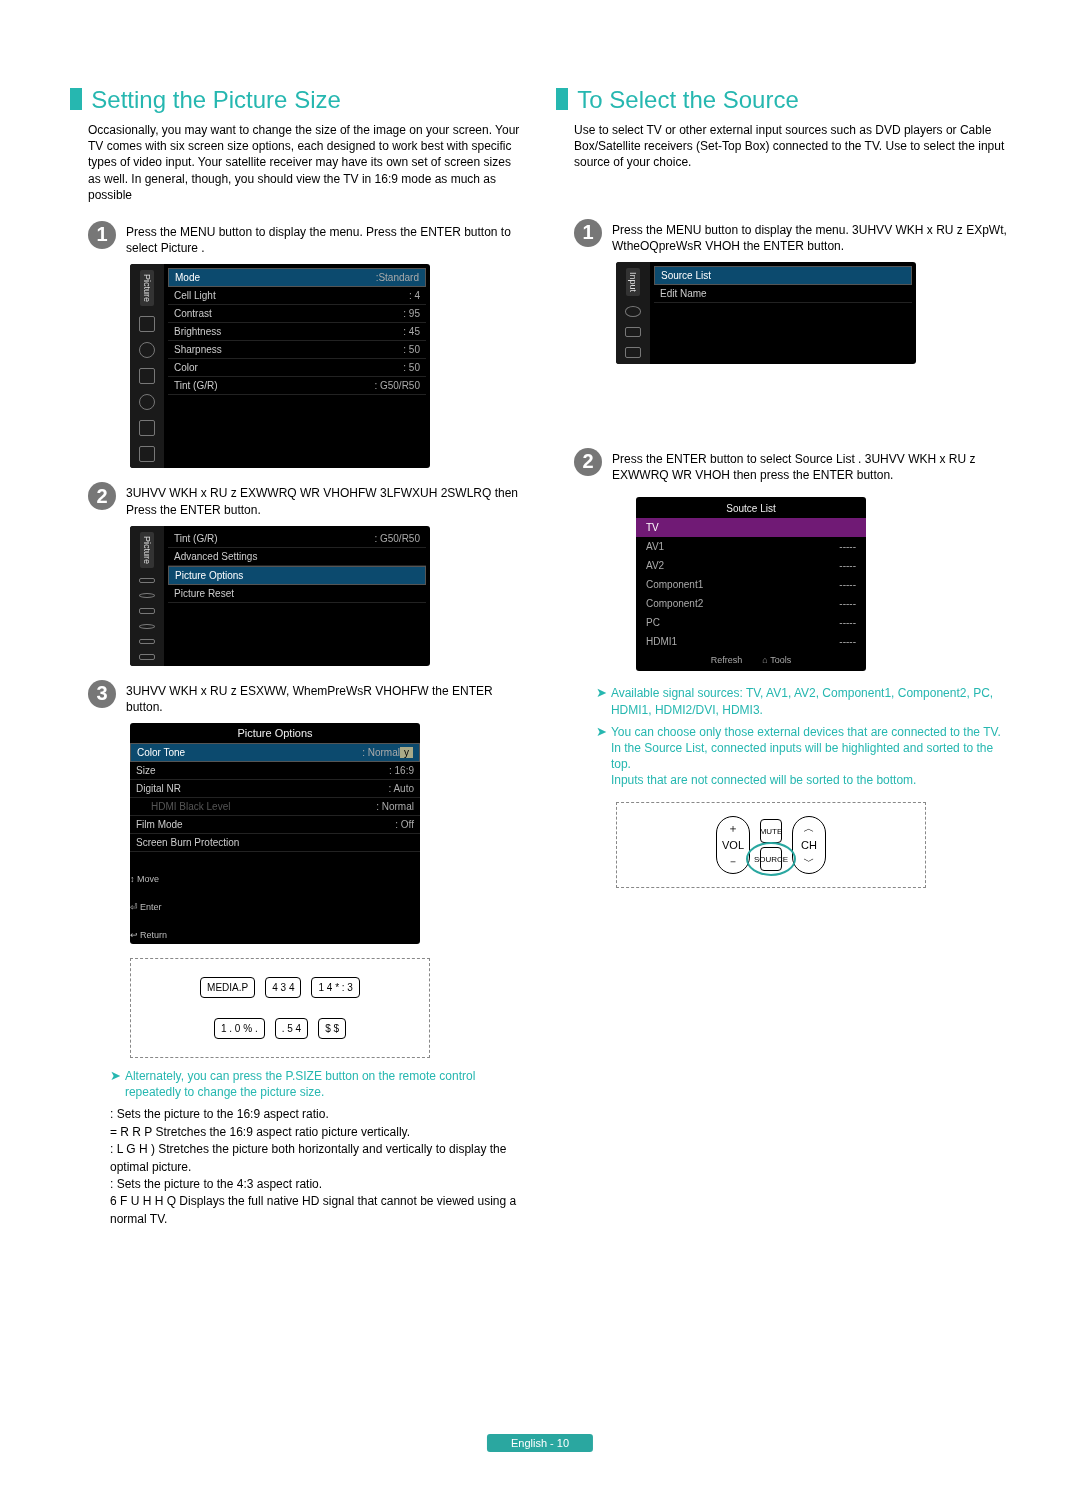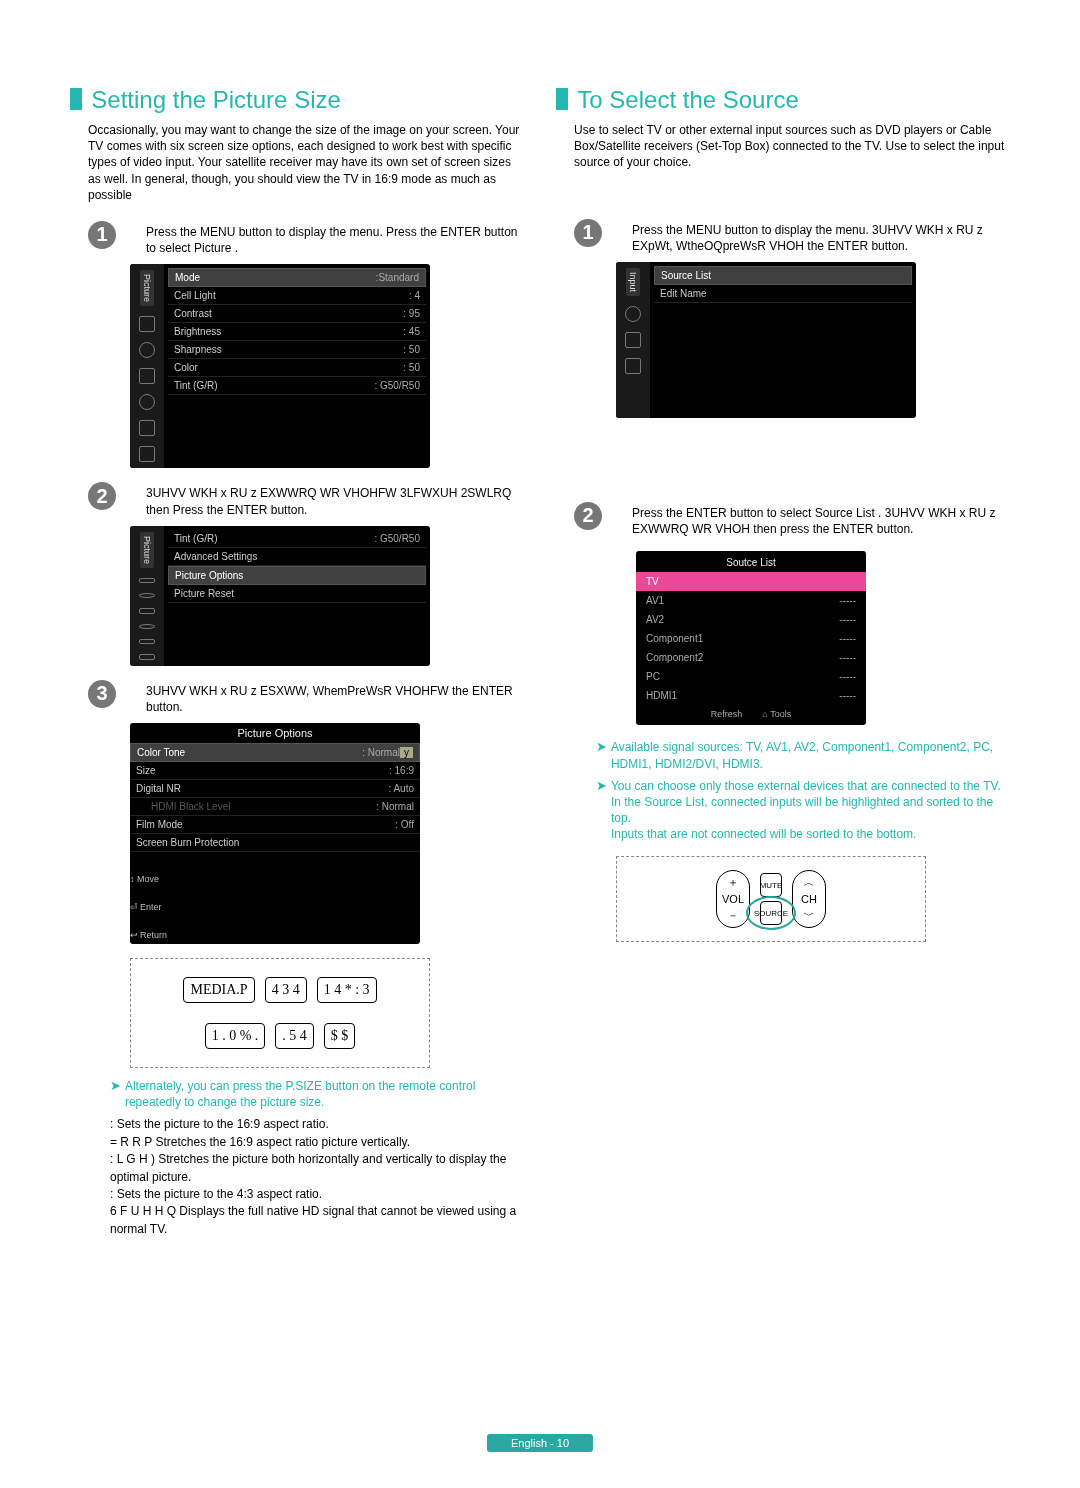--- a/index.html
+++ b/index.html
@@ -38,21 +38,21 @@
   .step-num {
     width: 28px; height: 28px;
     border-radius: 50%;
     background: #777;
     color: #fff;
     font-size: 20px;
     font-weight: bold;
     display: flex; align-items: center; justify-content: center;
     flex: none;
   }
-  .step-text { line-height: 1.35; padding-top: 3px; margin-left: 20px; }
+  .step-text { line-height: 1.35; padding-top: 3px; }
 
   
   .osd {
     background: #000;
     color: #ccc;
     font-size: 10px;
     border-radius: 3px;
     margin: 8px 0 14px 60px;
     width: 300px;
     display: flex;
@@ -75,35 +75,35 @@
   }
   .side-ico {
     width: 16px; height: 16px;
     border: 1px solid #777;
     border-radius: 2px;
   }
   .side-ico.round { border-radius: 50%; }
   .osd .body { flex: 1; padding: 4px 4px; }
   .osd-title { text-align: center; font-size: 11px; color: #eee; padding: 4px 0; }
   .osd-row { display: flex; padding: 3px 6px; border-bottom: 1px solid #222; }
-  .osd-row.hl { background: #404040; color: #fff; border: 1px solid #555; }
+  .osd-row.hl { background: #0c4a6e; color: #fff; border: 1px solid #555; }
   .osd-row.dim { color: #555; padding-left: 21px; }
   .osd-row > span:first-child { flex: 1; }
   .osd-row .v { color: #aaa; padding-left: 4px; }
   .osd-foot { display: flex; justify-content: center; gap: 18px; padding: 4px 0; color: #bbb; font-size: 9px; flex-direction: column; }
 
   
   .osd-src {
     background: #000; color: #aaa; font-size: 10px;
     width: 230px; margin: 14px 0 14px 80px; border-radius: 3px;
     padding: 6px 0;
   }
   .osd-src .ttl { text-align: center; color: #eee; padding-bottom: 4px; }
   .osd-src .row { display: flex; padding: 4px 10px; }
-  .osd-src .row.sel { background: #ec4899; color: #fff; }
+  .osd-src .row.sel { background: #701a75; color: #fff; }
   .osd-src .row > span:first-child { flex: 1; }
   .osd-src .ft { display: flex; justify-content: center; gap: 20px; padding-top: 4px; font-size: 9px; }
 
   .note-group { margin: 8px 0 0 40px; }
   .note { display: flex; gap: 4px; margin-bottom: 6px; }
   .note .arr { color: #26b7b0; font-size: 13px; flex: none; }
   .note .nt { color: #26b7b0; line-height: 1.35; }
   .spec { margin-left: 40px; line-height: 1.45; }
 
   
@@ -111,23 +111,22 @@
     border: 1px dashed #888;
     margin: 10px 0 10px 60px;
     width: 300px;
     padding: 18px 12px;
     display: flex; justify-content: center; gap: 10px; flex-wrap: wrap;
   }
   .rc-btn {
     border: 1px solid #000;
     border-radius: 4px;
     padding: 4px 6px;
-    font-size: 14px;
+    font-size: 10px;
     background: #fff;
-    font-family: Liberation Serif, serif;
   }
   .diagram2 {
     border: 1px dashed #888;
     margin: 14px 0 0 60px;
     width: 310px; height: 86px;
     position: relative;
     display: flex; align-items: center; justify-content: center; gap: 10px;
   }
   .vol-group, .ch-group { display: flex; flex-direction: column; align-items: center; font-size: 11px; }
   .rock { width: 34px; height: 58px; border: 1.5px solid #000; border-radius: 17px; display: flex; flex-direction: column; align-items: center; justify-content: space-between; padding: 4px 0; }
@@ -309,21 +308,21 @@
     </div>
     <p class="intro">Use to select TV or other external input sources such as DVD players or Cable Box/Satellite receivers (Set-Top Box) connected to the TV. Use to select the input source of your choice.</p>
 
     <div style="height:30px"></div>
 
     <div class="step">
       <div class="step-num">1</div>
       <div class="step-text">Press the MENU button to display the menu. 3UHVV WKH x RU z EXpWt, WtheOQpreWsR VHOH the ENTER button.</div>
     </div>
 
-    <div class="osd" style="width:300px;height:156px">
+    <div class="osd" style="width:300px;height:102px">
       <div class="side">
         <span class="side-label">Input</span>
         <span class="side-ico round"></span>
         <span class="side-ico"></span>
         <span class="side-ico"></span>
       </div>
       <div class="body">
         <div class="osd-row hl">
             <span>Source List</span>
           </div>

